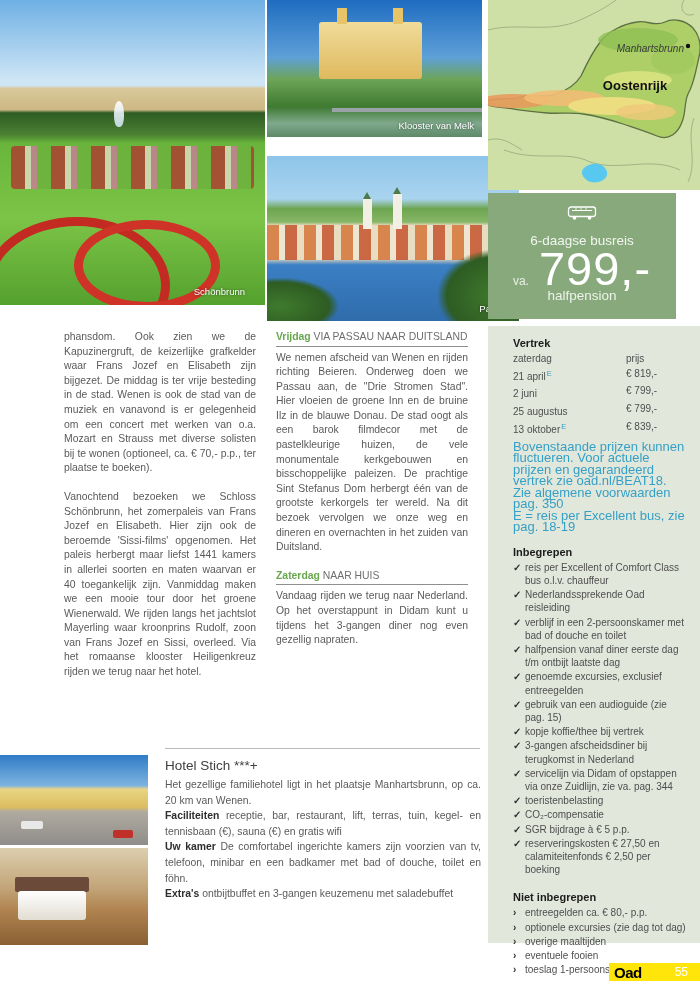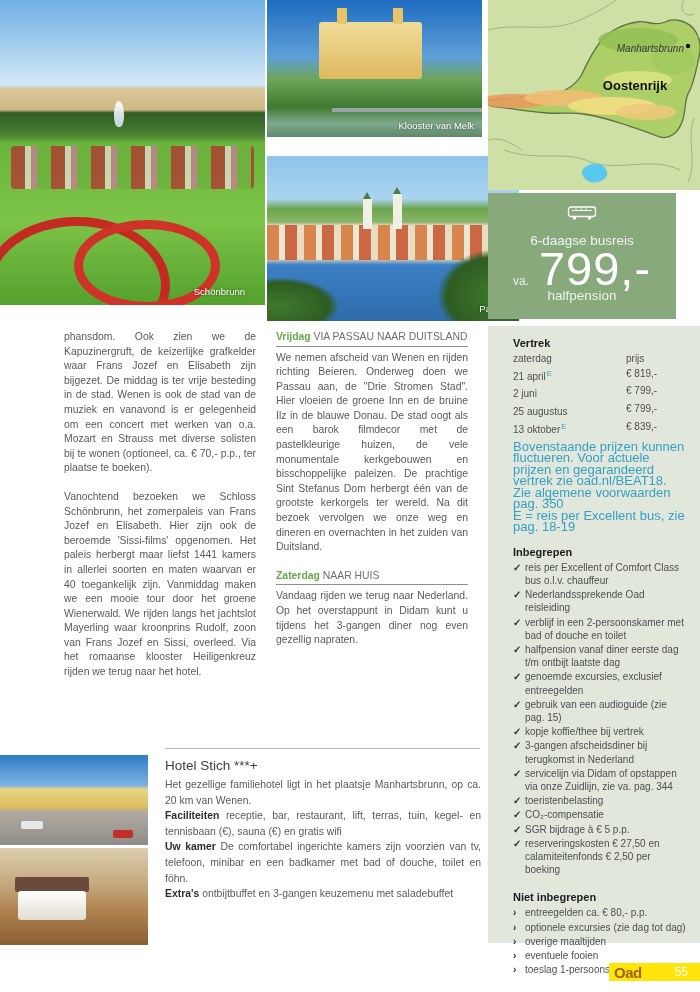--- a/index.html
+++ b/index.html
@@ -114,21 +114,21 @@
   
   #hotel-rule { left:165px; top:748px; width:315px; height:1px; background:#b9b9b9; }
   #hotel-text { left:165px; top:758px; width:316px; }
   .hotel-name { font-size:13.5px; color:#3f3f3f; margin-bottom:4px; }
   .hotel-p { font-size:10.4px; line-height:15.6px; text-align:justify; color:#5a5a5a; }
   .hotel-p b { color:#2e2e2e; }
 
   
   #footer-bar { left:609px; top:963px; width:91px; height:18px; background:#ffe50a;
     display:flex; align-items:center; }
-  .oad-logo { font-size:15px; font-weight:bold; color:#a16207; letter-spacing:-0.5px;
+  .oad-logo { font-size:15px; font-weight:bold; color:#000000; letter-spacing:-0.5px;
     margin-left:5px; flex:1; }
   .page-num { color:#fff; font-size:12px; margin-right:12px; }
 </style>
 </head>
 <body>
 
 <div class="photo" id="photo-schonbrunn">
   <div class="fountain"></div>
   <div class="parterre"></div>
   <div class="flower-ring ring1"></div>

